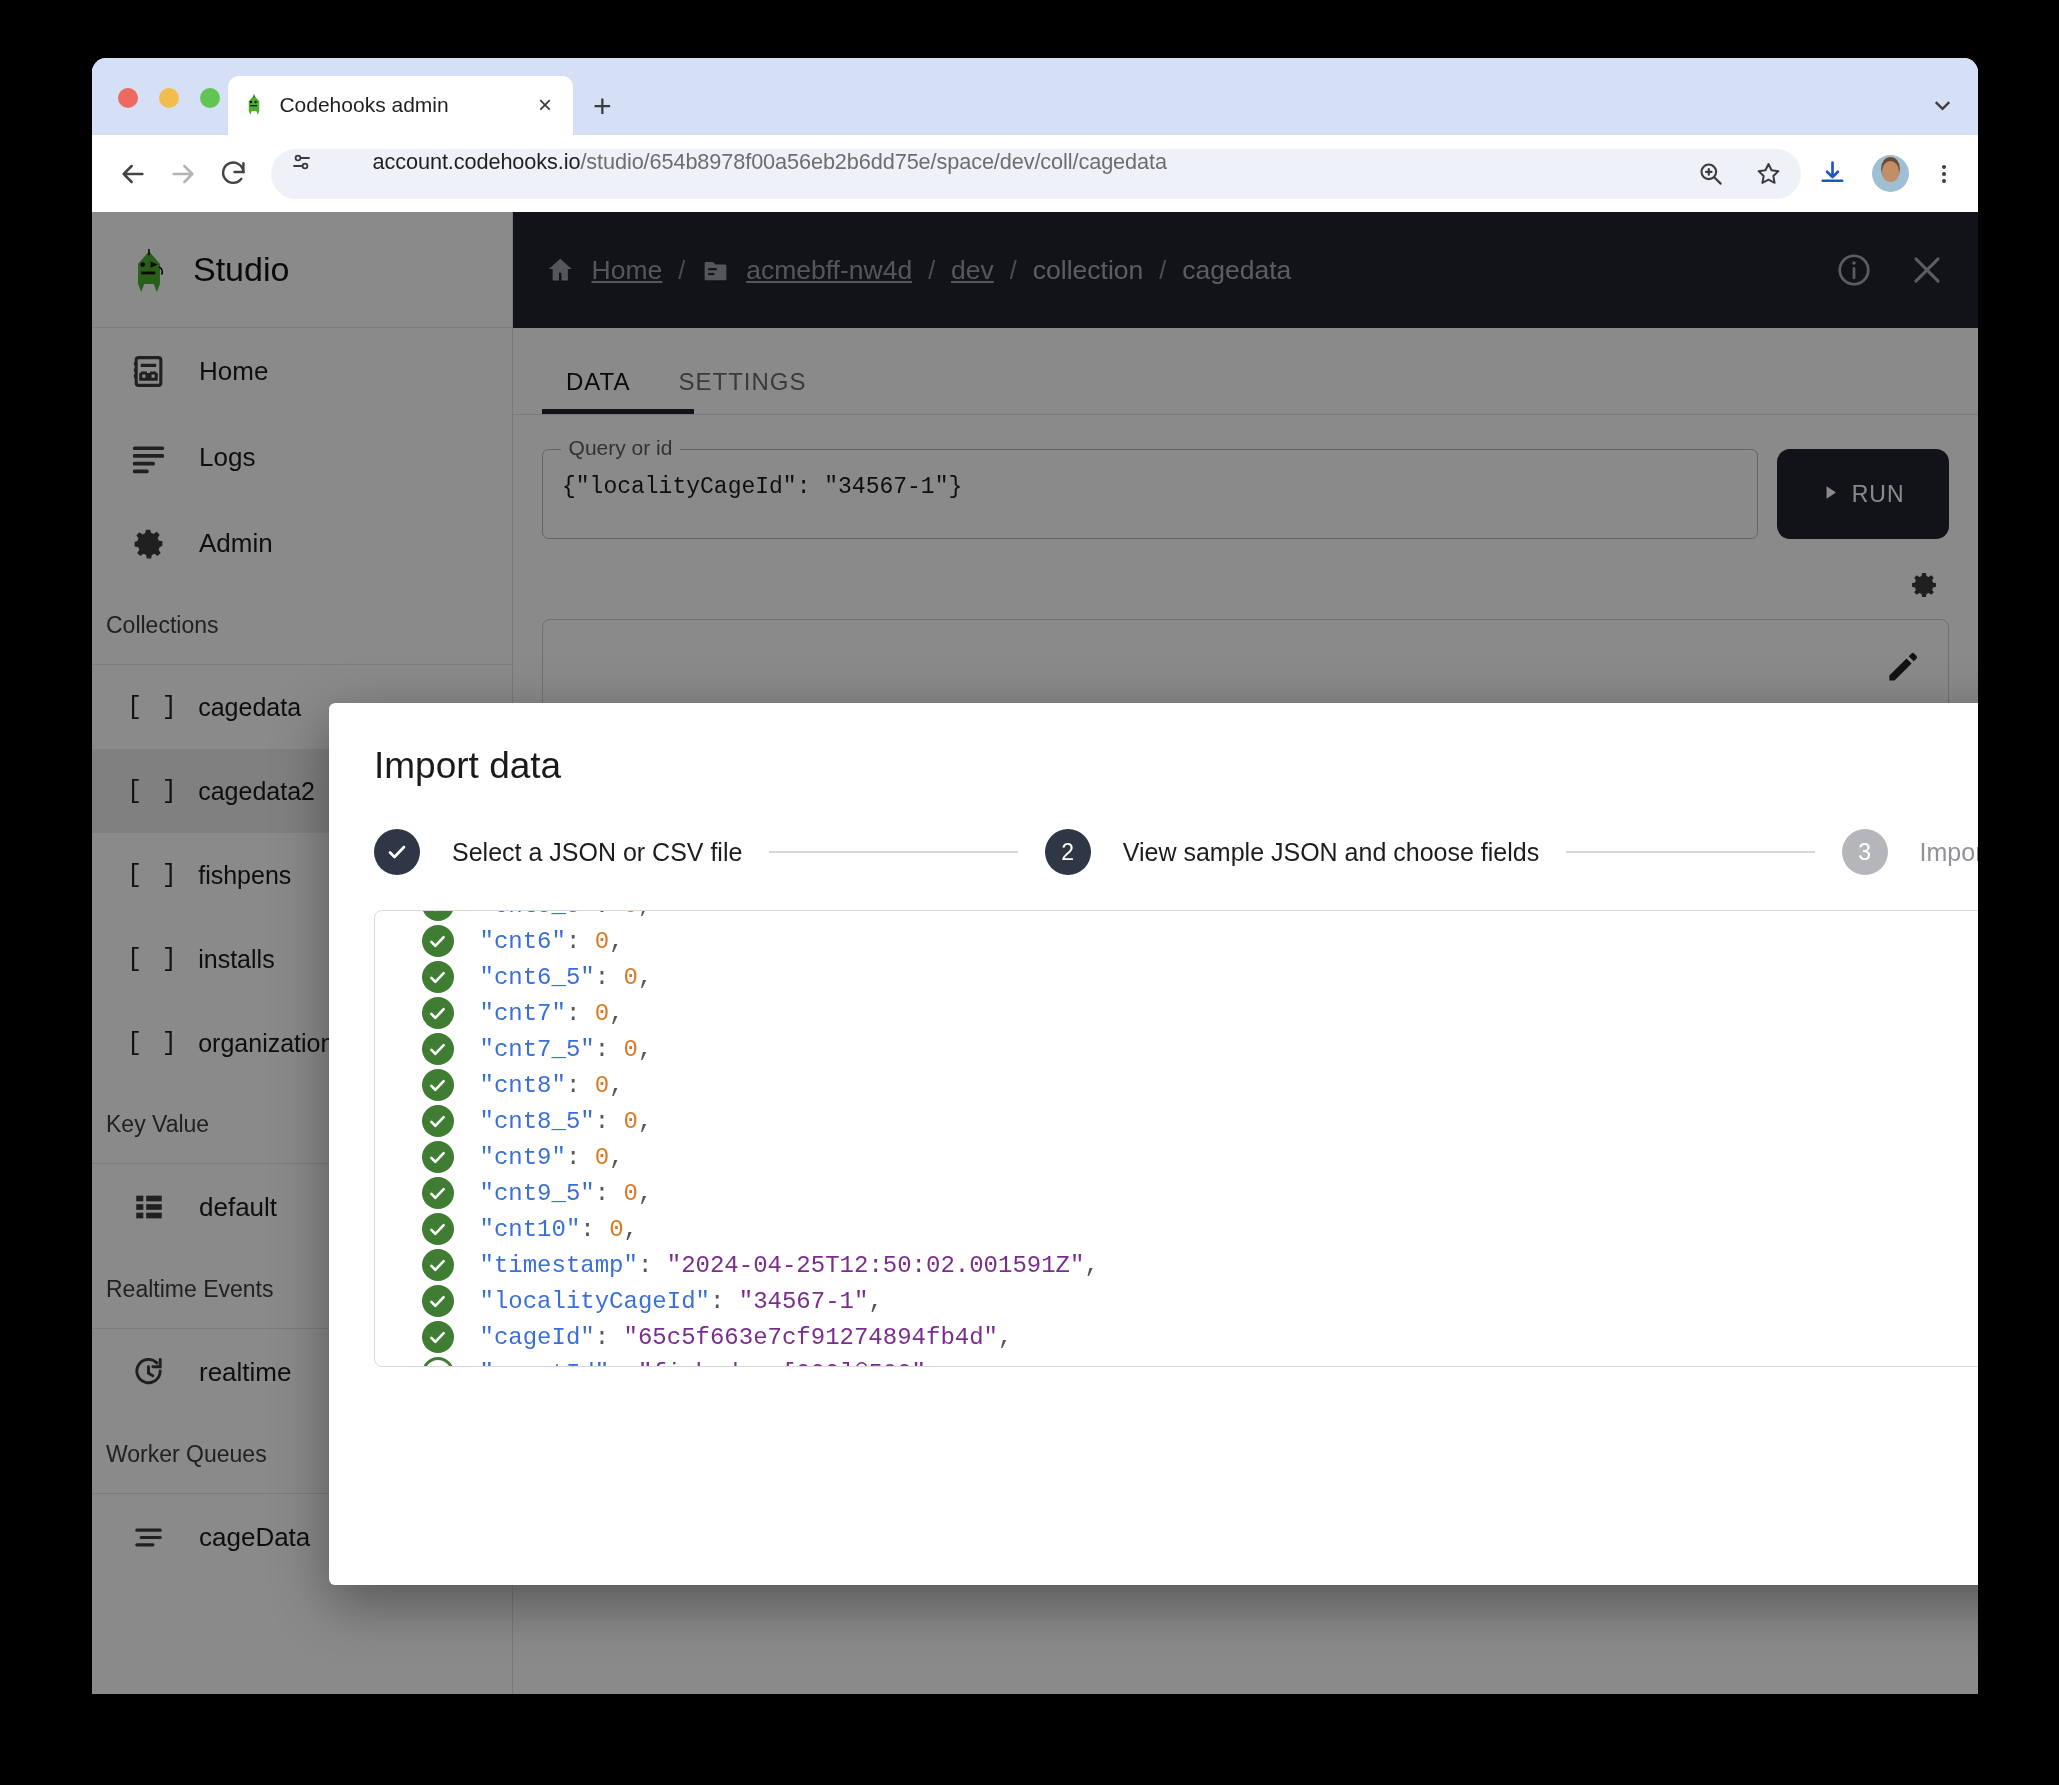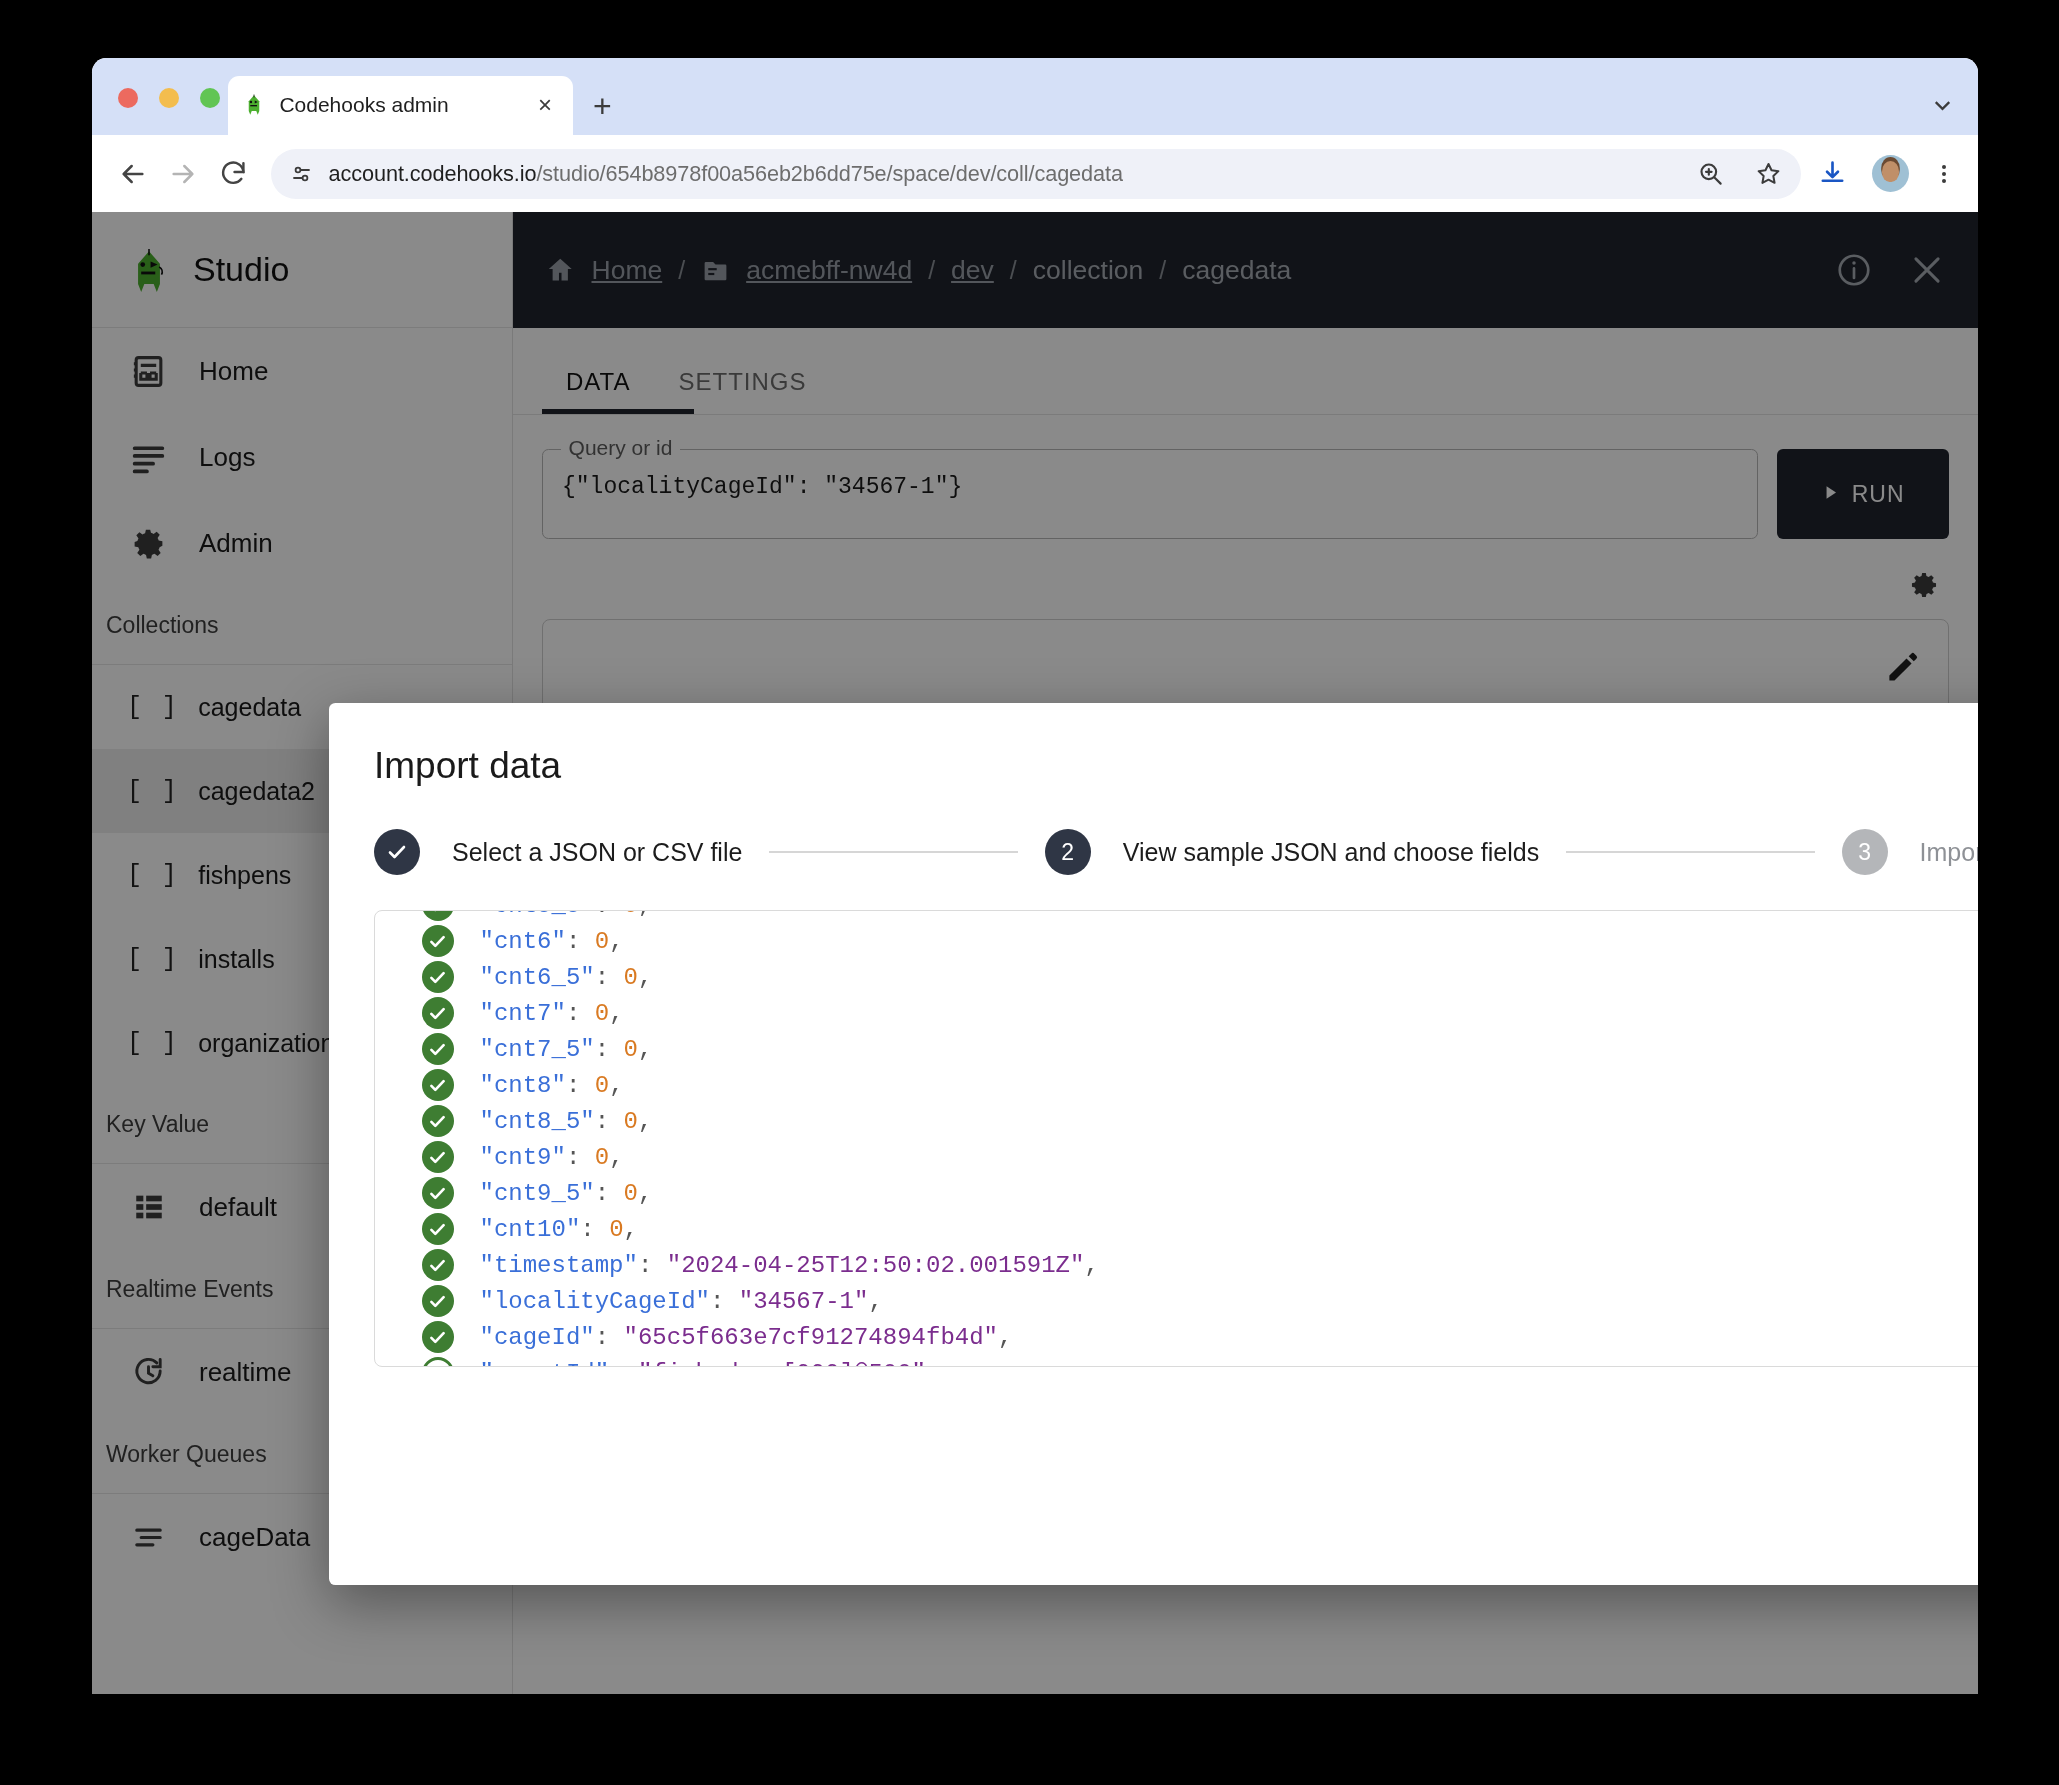--- a/index.html
+++ b/index.html
@@ -78,23 +78,24 @@
     display: flex; align-items: center; justify-content: center;
     color: #444; cursor: pointer;
   }
   .nav-btn.disabled { color: #b4b4b4; }
   .omnibox {
     flex: 1;
     margin-left: 13px; margin-right: 13px;
     height: 50px;
     background: #eff1f8;
     border-radius: 25px;
-    display: flex; align-items: center;
+    display: flex; align-items: flex-start;
     padding: 0 17.6px;
     position: relative;
+    gap: 44px;
   }
   .omni-site-icon {
     width: 27px; height: 27px; flex: 0 0 27px;
     display: flex; align-items: center; justify-content: center;
     color: #3c3c3c; margin-right: 13px;
   }
   .omni-url {
     font-size: 21.7px; color: #1f1f1f;
     white-space: nowrap; overflow: hidden;
     letter-spacing: -0.1px;
@@ -245,21 +246,21 @@
     background: #fff; padding: 0 8px;
     font-size: 21px; color: #5d5d5d;
   }
   .query-val {
     font-family: "Liberation Mono", monospace;
     font-size: 23px; color: #1a1a1a;
   }
   .run-btn {
     width: 172px; height: 90px;
     background: #20242e; color: #fff;
-    border-radius: 6px;
+    border-radius: 13px;
     display: flex; align-items: center; justify-content: center;
     gap: 11.2px; font-size: 23px; letter-spacing: 1px;
     cursor: pointer;
   }
 
   .res-toolbar {
     display: flex; justify-content: flex-end;
     padding: 29px 37px 0 0;
   }
   .res-gear { color: #3b3b3b; cursor: pointer; }

